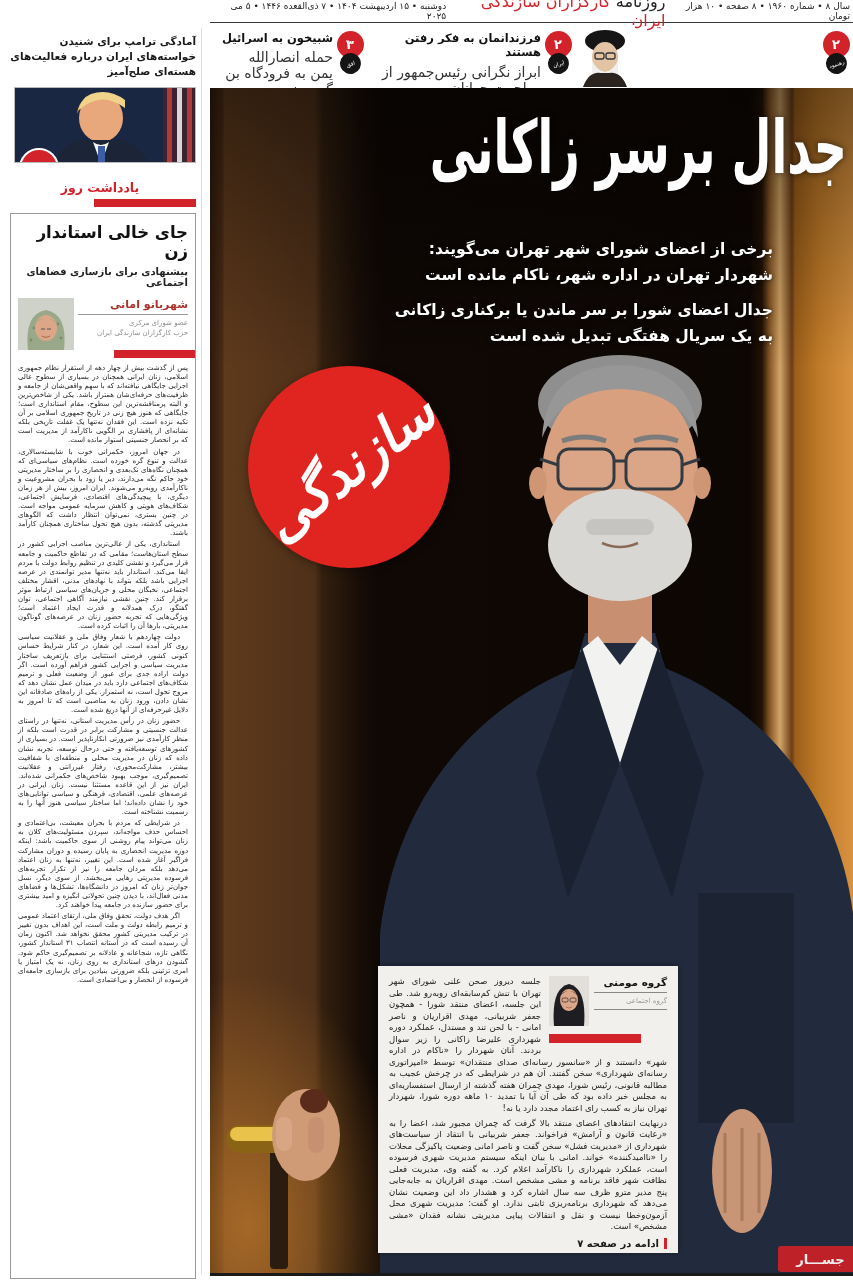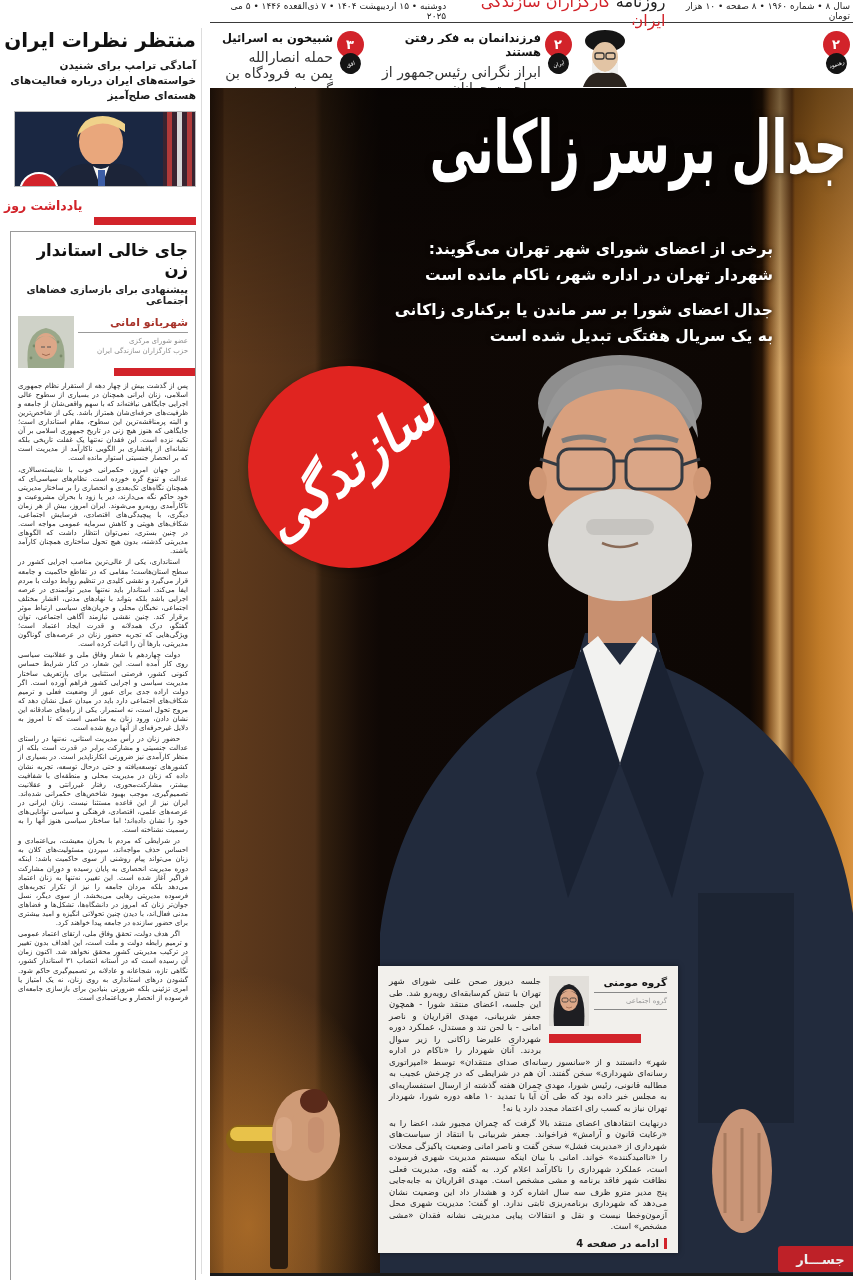--- a/index.html
+++ b/index.html
@@ -43,21 +43,21 @@
   .lead-photo {
     position:relative; margin-top:7px; width:182px; height:76px;
     border:1px solid #bbb; overflow:hidden; background:#16213c;
   }
   .lead-badge-wrap { position:absolute; left:2px; top:60px; z-index:5; display:flex; flex-direction:column; align-items:center; width:44px; }
   .lead-badge-wrap .num {
     width:40px; height:40px; border-radius:50%; background:#d2232a; color:#fff;
     font-weight:bold; font-size:18px; display:flex; align-items:center; justify-content:center;
     border:2px solid #fff;
   }
-  .kicker-row { margin-top:8px; text-align:left; }
+  .kicker-row { margin-top:14px; text-align:center; }
   .kicker { color:#d2232a; font-weight:bold; font-size:12.5px; }
   .kicker-bar { display:block; margin:3px 0 0 auto; width:102px; height:8px; background:#d2232a; }
   .notebox {
     margin-top:6px; width:186px; height:1066px; border:1px solid #9a9a9a;
     padding:9px 7px 6px 7px; overflow:hidden; background:#fff;
   }
   .note-title { font-weight:bold; font-size:16.5px; text-align:right; letter-spacing:-0.3px; }
   .note-sub { font-size:10px; color:#222; text-align:right; margin-top:5px; font-weight:bold; }
   .note-author { position:relative; margin-top:10px; display:flex; height:52px; }
   .note-author .meta { flex:1; text-align:right; padding-left:4px; }
@@ -178,21 +178,20 @@
       <div class="txt">
         <div class="t">شبیخون به اسرائیل</div>
         <div class="st">حمله انصارالله یمن به فرودگاه بن گوریون</div>
       </div>
     </div>
   </div>
 
   <div class="vdiv"></div>
 
   <aside class="leftcol">
-    <div class="lead-title">منتظر نظرات ایران</div>
     <div class="lead-sub">آمادگی ترامپ برای شنیدن خواسته‌های ایران درباره فعالیت‌های هسته‌ای صلح‌آمیز</div>
     <div class="lead-photo">
       <svg width="182" height="76" viewBox="0 0 182 76">
         <rect width="182" height="76" fill="#1a2742"></rect>
         <rect x="0" y="0" width="60" height="76" fill="#233péd" opacity="0"></rect>
         <rect x="150" y="0" width="32" height="76" fill="#3a2430"></rect>
         <rect x="154" y="0" width="5" height="76" fill="#b03a3a"></rect>
         <rect x="164" y="0" width="5" height="76" fill="#d8d8d8"></rect>
         <rect x="174" y="0" width="5" height="76" fill="#b03a3a"></rect>
         <ellipse cx="88" cy="30" rx="22" ry="24" fill="#e9a77c"></ellipse>
@@ -326,21 +325,21 @@
             <path d="M17 31 q3 2 6 0" stroke="#a06a50" stroke-width="0.8" fill="none"></path>
           </svg>
         </div>
         <div class="story-redbar"></div>
       </div>
       <div class="story-text">
         <p>جلسه دیروز صحن علنی شورای شهر تهران با تنش کم‌سابقه‌ای روبه‌رو شد. طی این جلسه، اعضای منتقد شورا - همچون جعفر شربیانی، مهدی اقراریان و ناصر امانی - با لحن تند و مستدل، عملکرد دوره شهرداری علیرضا زاکانی را زیر سوال بردند. آنان شهردار را «ناکام در اداره شهر» دانستند و از «سانسور رسانه‌ای صدای منتقدان» توسط «امپراتوری رسانه‌ای شهرداری» سخن گفتند. آن هم در شرایطی که در چرخش عجیب به مطالبه قانونی، رئیس شورا، مهدی چمران هفته گذشته از ارسال استفساریه‌ای به مجلس خبر داده بود که طی آن آیا با تمدید ۱۰ ماهه دوره شورا، شهردار تهران نیاز به کسب رای اعتماد مجدد دارد یا نه!</p>
         <p>درنهایت انتقادهای اعضای منتقد بالا گرفت که چمران مجبور شد، اعضا را به «رعایت قانون و آرامش» فراخواند. جعفر شربیانی با انتقاد از سیاست‌های شهرداری از «مدیریت فشل» سخن گفت و ناصر امانی وضعیت پاکیزگی محلات را «ناامیدکننده» خواند. امانی با بیان اینکه سیستم مدیریت شهری فرسوده است، عملکرد شهرداری را ناکارآمد اعلام کرد. به گفته وی، مدیریت فعلی نظافت شهر فاقد برنامه و مشی مشخص است. مهدی اقراریان به جابه‌جایی پنج مدیر مترو ظرف سه سال اشاره کرد و هشدار داد این وضعیت نشان می‌دهد که شهرداری برنامه‌ریزی ثابتی ندارد. او گفت: مدیریت شهری محل آزمون‌وخطا نیست و نقل و انتقالات پیاپی مدیریتی نشانه فقدان «مشی مشخص» است.</p>
       </div>
       <div class="continuation">
-        <span class="rb"></span><span>ادامه در صفحه 4</span>
+        <span class="rb"></span><span>ادامه در صفحه ۷</span>
       </div>
     </div>
 
     <div class="watermark">
       <span>جســـار</span>
     </div>
   </div>
 
 </div>
 

